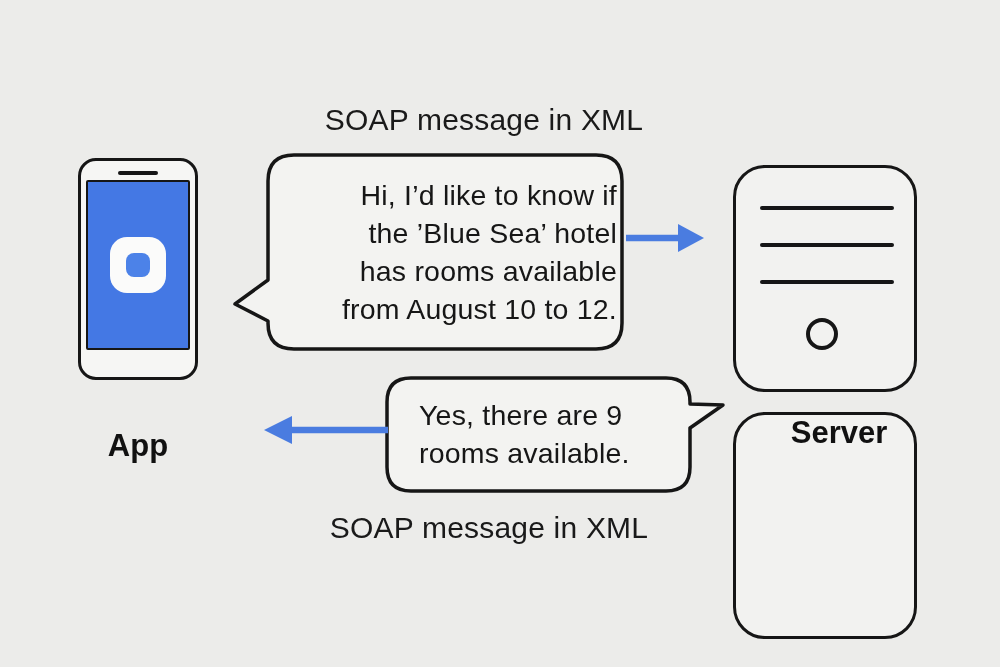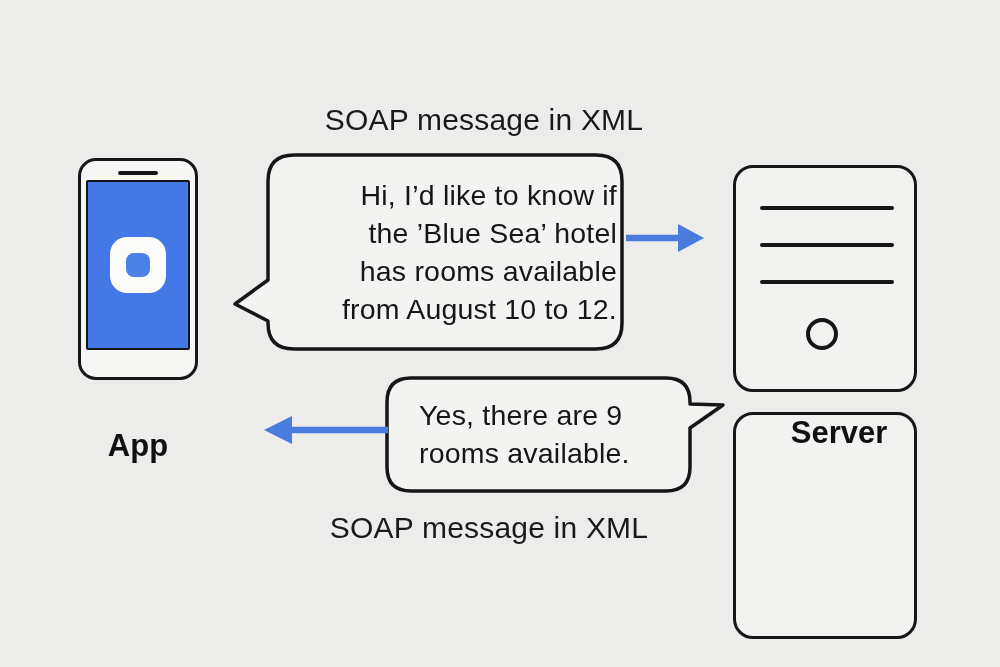--- a/index.html
+++ b/index.html
@@ -52,21 +52,21 @@
   }
   .entity-label{
     position:absolute;text-align:center;font-weight:700;font-size:31px;color:#111;
   }
   .entity-label.app{left:78px;top:404px;width:120px;margin-top:24px;}
   .entity-label.server{left:733px;top:412px;width:184px;}
 
   
   .server{
     position:absolute;left:733px;top:165px;width:184px;height:227px;
-    background:var(--panel-fill);border:3.5px solid var(--outline);border-radius:20px;padding-left:28px;
+    background:var(--panel-fill);border:3.5px solid var(--outline);border-radius:32px;padding-left:28px;
   }
   .server .slot{
     position:absolute;left:24px;width:134px;height:4px;border-radius:2px;background:var(--outline);
   }
   .server .slot.s1{top:38px;}
   .server .slot.s2{top:75px;}
   .server .slot.s3{top:112px;}
   .server .power{
     position:absolute;left:70px;top:150px;width:32px;height:32px;
     border:4px solid var(--outline);border-radius:50%;background:transparent;

